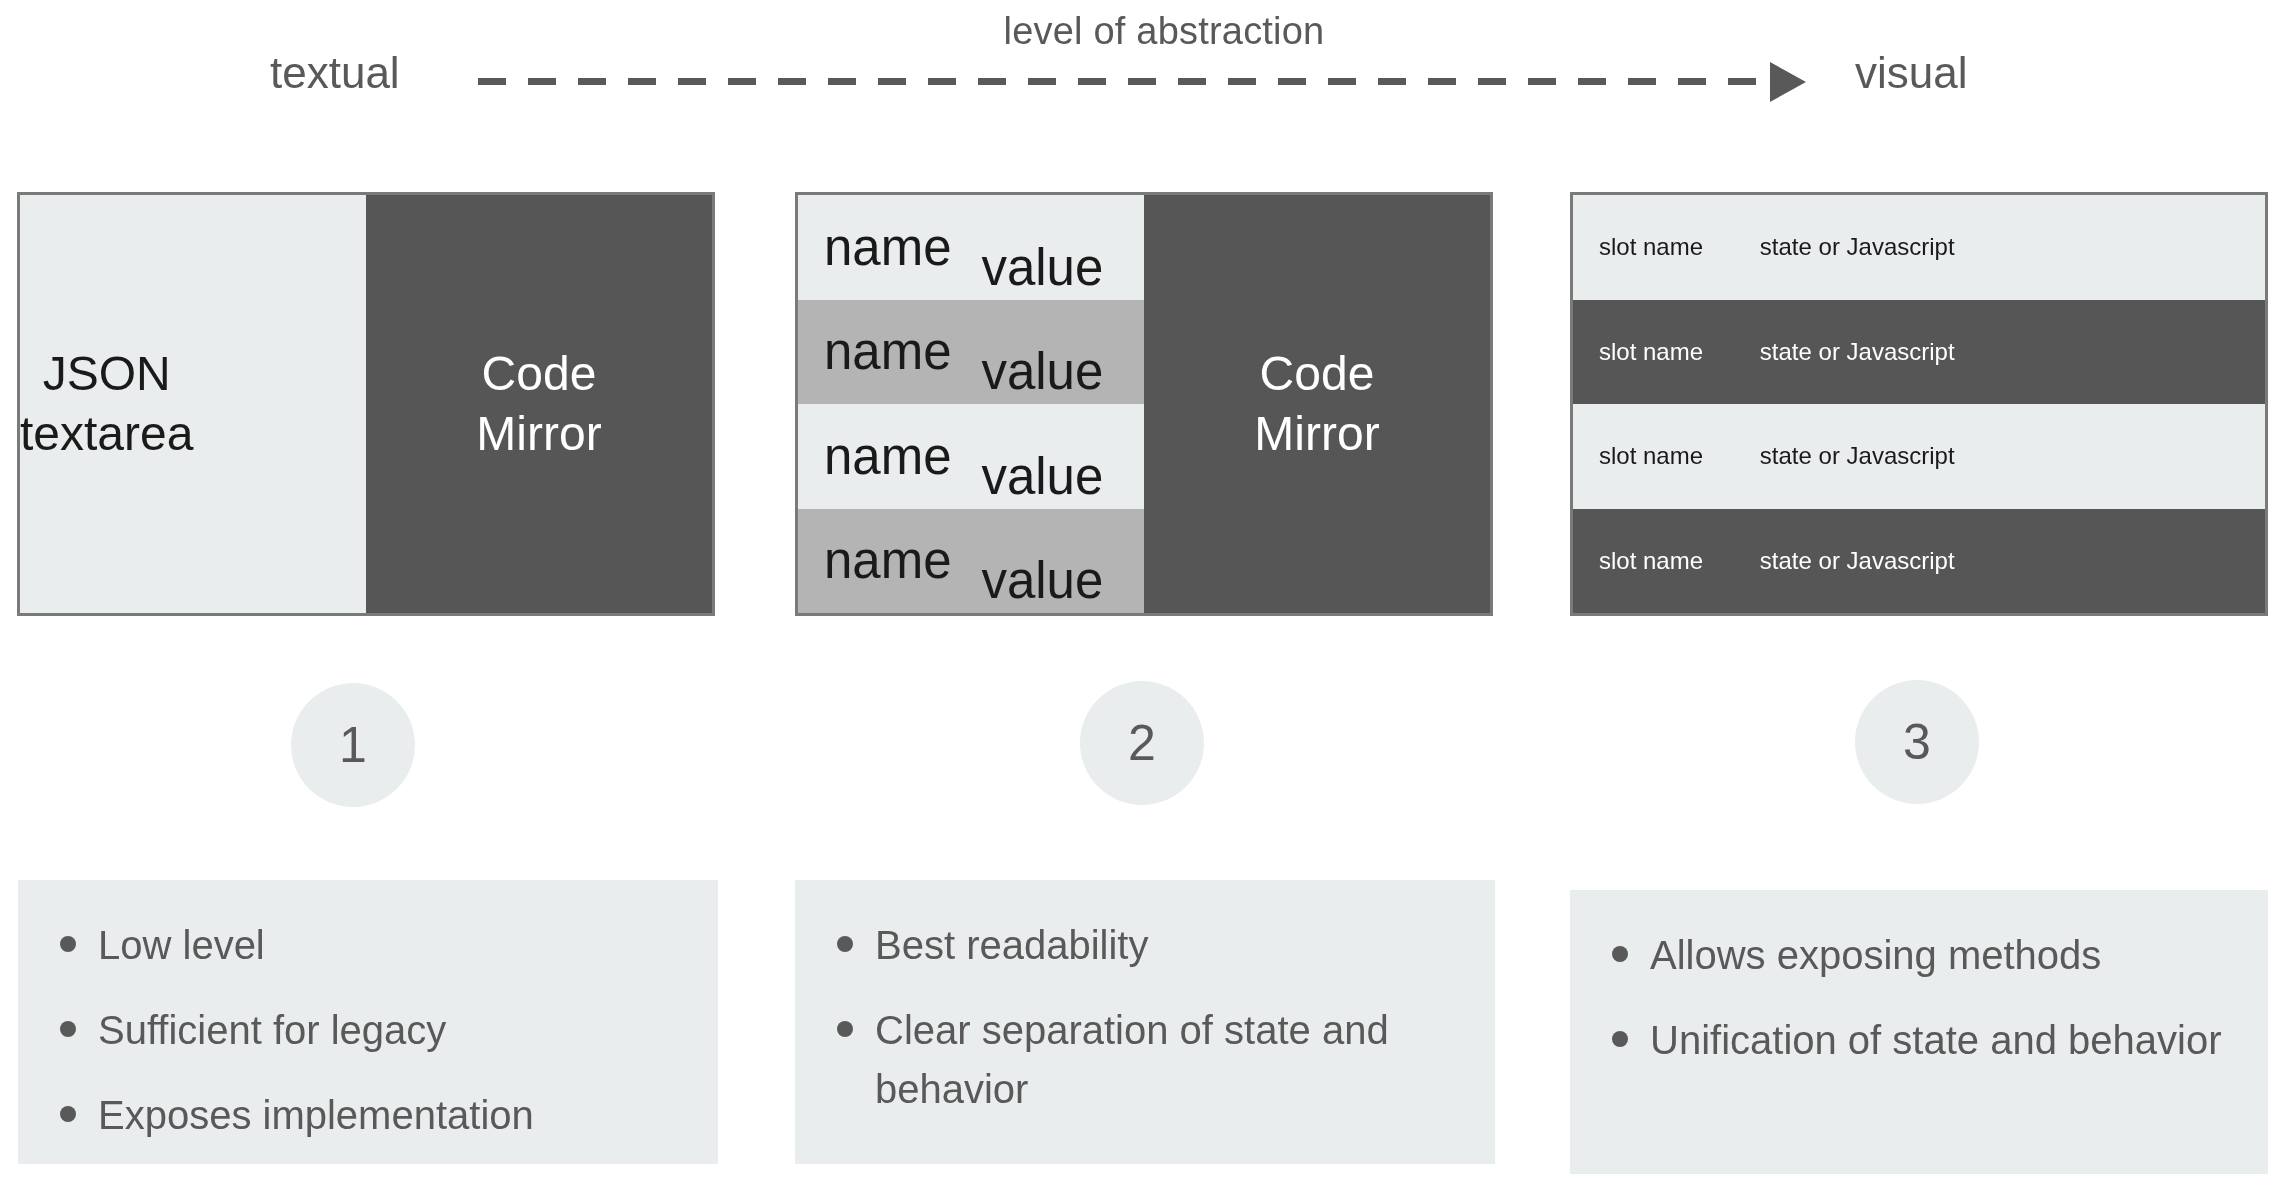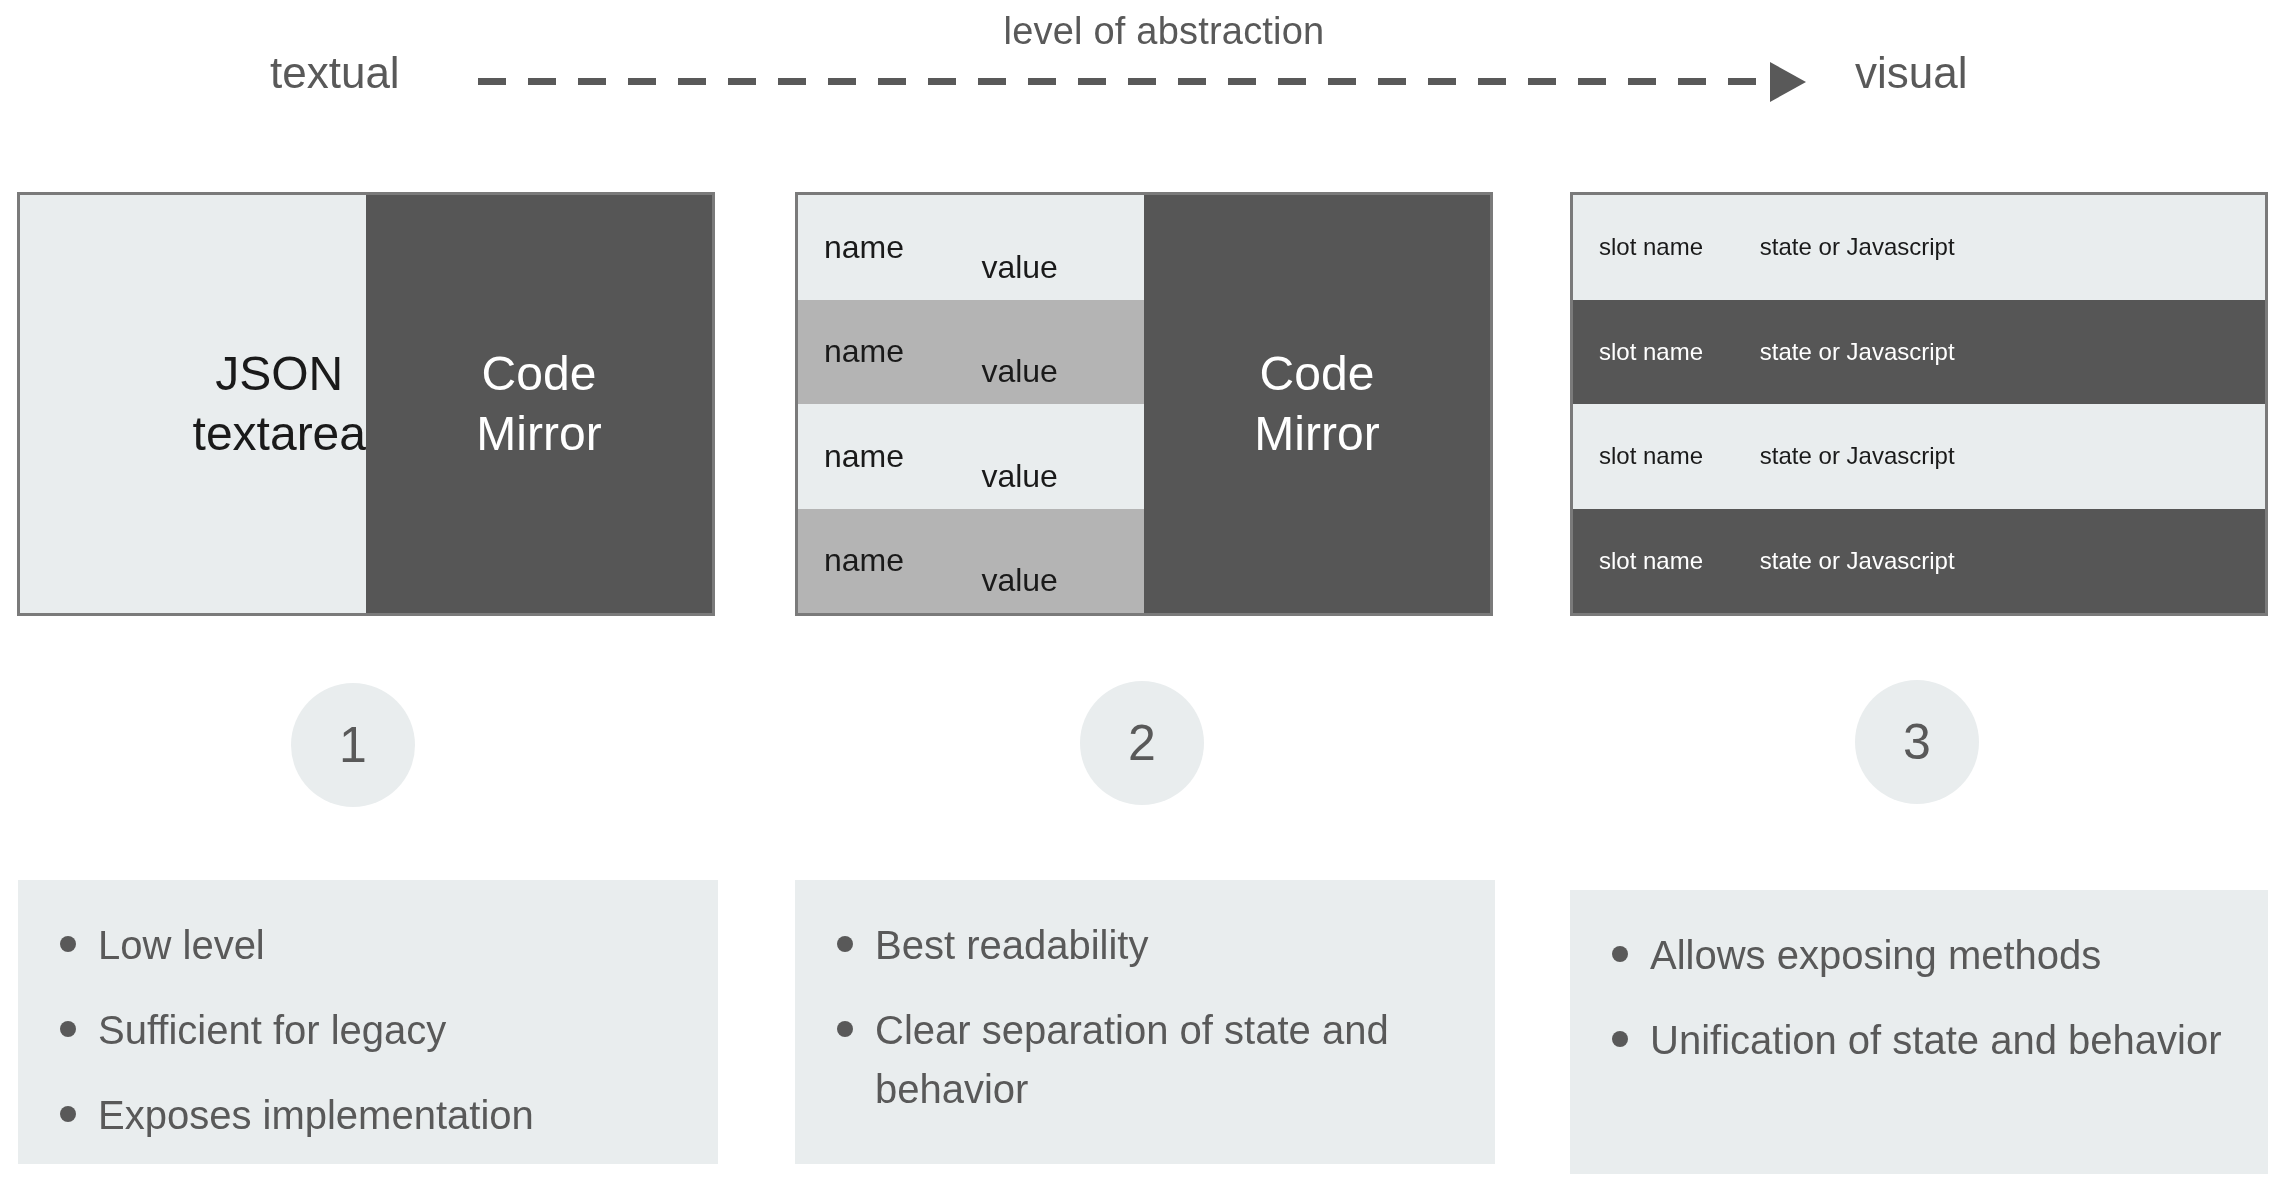--- a/index.html
+++ b/index.html
@@ -81,21 +81,21 @@
     overflow: hidden;
   }
   #panel-1 { left: 17px;   width: 698px; }
   #panel-2 { left: 795px;  width: 698px; }
   #panel-3 { left: 1570px; width: 698px; }
 
   .half-light {
     background: #e9edee;
     display: flex;
     align-items: center;
-    justify-content: flex-end;
+    justify-content: flex-start;
   }
   .half-dark {
     background: #565656;
     display: flex;
     align-items: center;
     justify-content: center;
   }
   .panel-label {
     font-size: 48px;
     line-height: 1.25;
@@ -112,21 +112,21 @@
   .kv-table {
     width: 50%;
     height: 100%;
     display: flex;
     flex-direction: column;
   }
   .kv-row {
     flex: 1 1 0;
     display: flex;
     align-items: center;
-    font-size: 32px;
+    font-size: 51px;
     color: #1a1a1a;
   }
   .kv-row.tone-light { background: #e9edee; }
   .kv-row.tone-mid   { background: #b4b4b4; }
   .kv-name {
     width: 53%;
     padding-left: 26px;
     box-sizing: border-box;
   }
   .kv-value {

